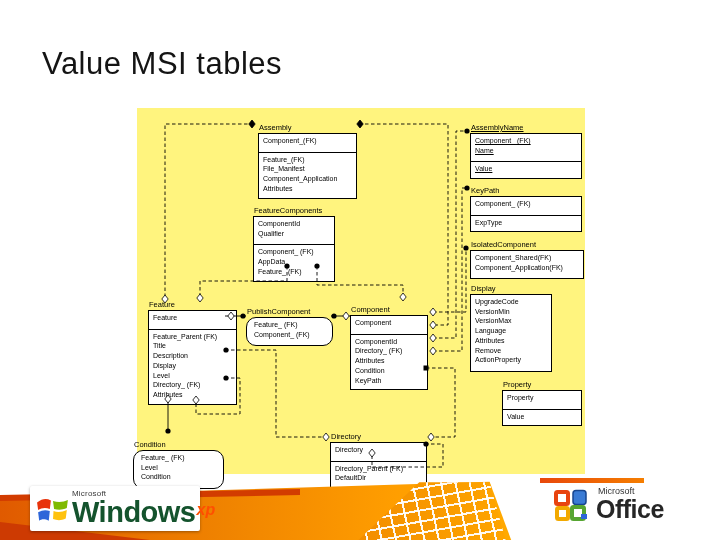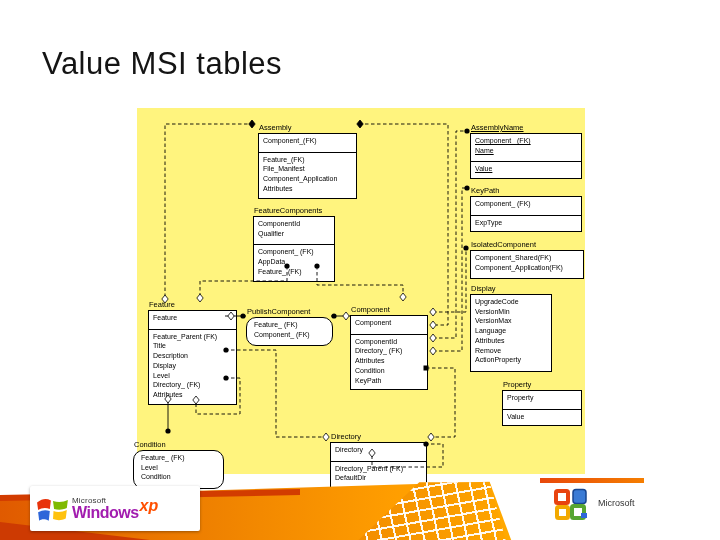--- a/index.html
+++ b/index.html
@@ -33,21 +33,21 @@
       linear-gradient(90deg,#f28c00,#ffa600);
     clip-path:polygon(42% 2%,86% 2%,96% 100%,4% 100%);}
   .strip-right{position:absolute;left:540px;top:478px;width:104px;height:5px;
     background:linear-gradient(90deg,#e8480b,#f57e00);}
   
   .xp-card{position:absolute;left:30px;top:486px;width:170px;height:45px;background:#fff;
     border-radius:2px;box-shadow:0 1px 3px rgba(0,0,0,.35);display:flex;align-items:center;}
   .xp-flag{margin:2px 2px 0 6px;flex:0 0 auto;}
   .xp-text{position:relative;line-height:1;}
   .xp-brand{font-size:8px;color:#3a3a3a;letter-spacing:.2px;margin-bottom:0px;}
-  .xp-product{font-size:16px;font-weight:bold;color:#a21caf;letter-spacing:-.5px;}
+  .xp-product{font-size:29px;font-weight:bold;color:#14532d;letter-spacing:-.5px;}
   .xp-edition{font-size:16px;font-weight:bold;font-style:italic;color:#ff4f00;
     position:relative;top:-7px;left:1px;}
   
   .office-logo{position:absolute;left:553px;top:487px;display:flex;align-items:center;}
   .office-icon{flex:0 0 auto;margin-right:5px;}
   .office-text{line-height:1;}
   .office-brand{font-size:9px;color:#333;margin:0 0 1px 2px;}
   .office-product{font-size:25px;font-weight:bold;color:#262626;letter-spacing:-.5px;}
 </style>
 </head>
@@ -277,16 +277,17 @@
   <div class="office-logo">
     <svg class="office-icon" width="38" height="34" viewBox="0 0 38 32">
       <rect x="3" y="3" width="12" height="12" rx="1.5" fill="none" stroke="#E8430F" stroke-width="4"></rect>
       <rect x="20" y="1.5" width="13" height="14" rx="3" fill="#3A7BD5" stroke="#17458F" stroke-width="1.5"></rect>
       <rect x="4" y="19" width="11" height="11" rx="1.5" fill="none" stroke="#F2A900" stroke-width="4"></rect>
       <rect x="19" y="18" width="12" height="12" rx="1.5" fill="none" stroke="#56A531" stroke-width="4"></rect>
       <rect x="28" y="25" width="6" height="5" fill="#2E66D9"></rect>
     </svg>
     <div class="office-text">
       <div class="office-brand">Microsoft</div>
+      <div class="office-product">Office</div>
     </div>
   </div>
 
 </div>
 
 </body></html>

